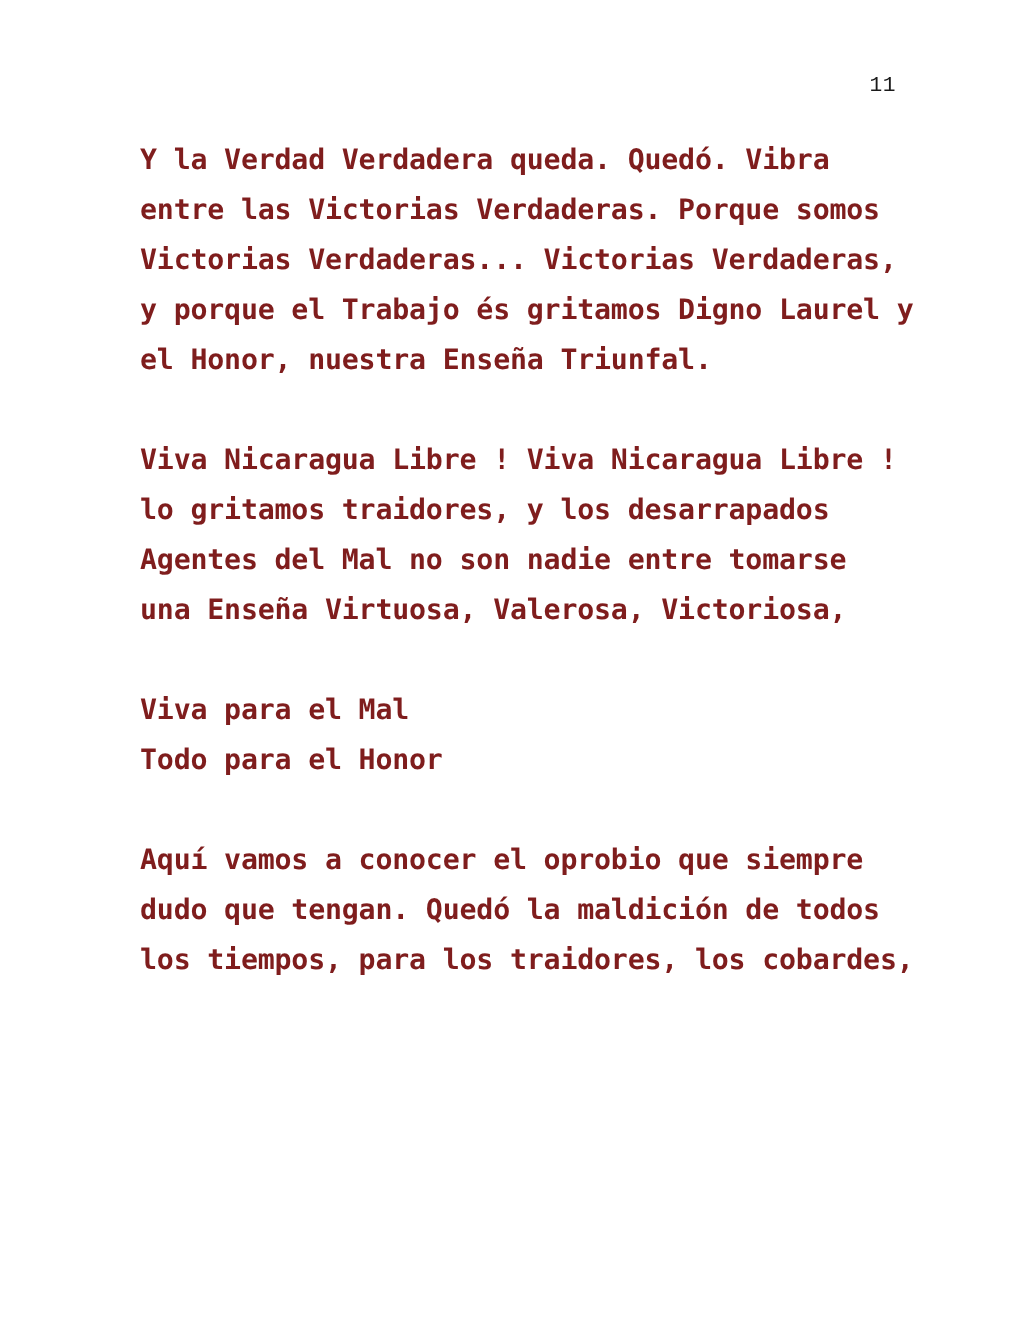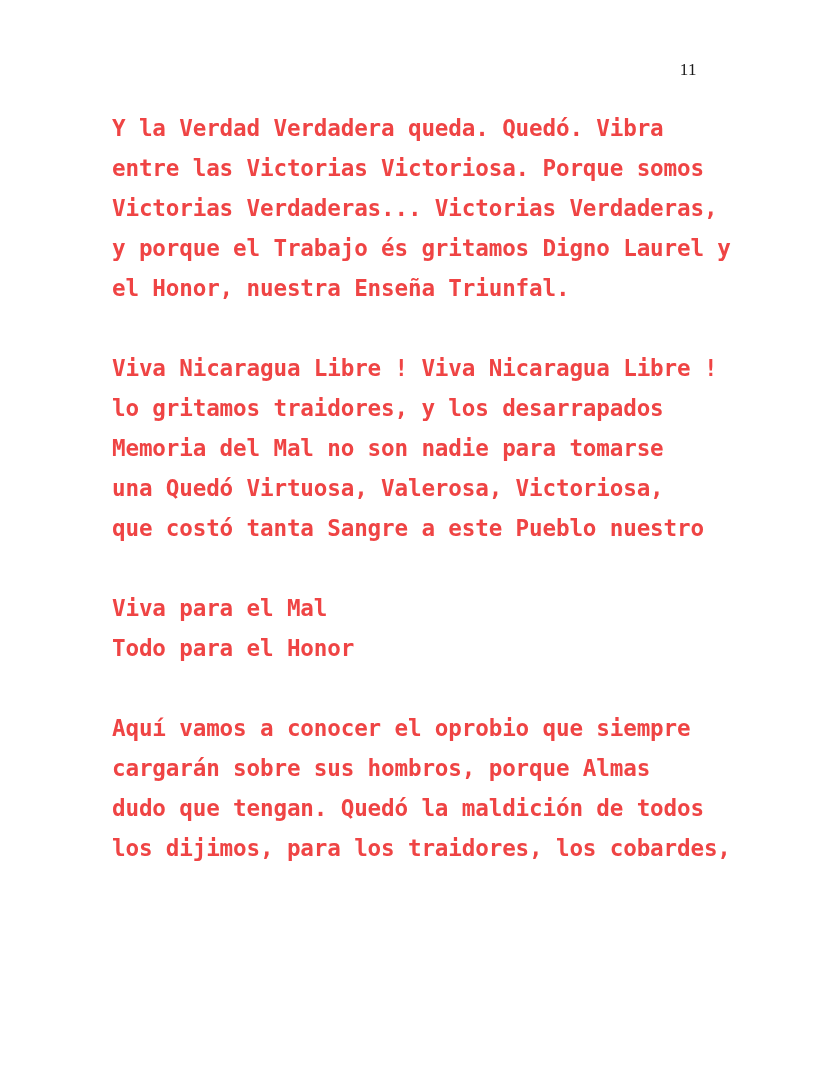--- a/index.html
+++ b/index.html
@@ -19,22 +19,22 @@
   .page {
     position: absolute;
     inset: 0;
     background: #ffffff;
   }
 
   
   .page-number {
     position: absolute;
     top: 60px;
-    right: 128px;
-    font-family: Liberation Serif, serif;
+    right: 108px;
+    font-family: Liberation Mono, monospace;
     font-size: 17px;
     line-height: 20px;
     color: #1a1a1a;
     letter-spacing: 0.5px;
     white-space: pre;
   }
 
   
   .body-block {
     position: absolute;
@@ -42,21 +42,21 @@
     top: 108px;
     width: 600px;
   }
 
   .para {
     margin: 0 0 40px 0;
     font-family: "DejaVu Sans Mono", "Liberation Mono", monospace;
     font-weight: bold;
     font-size: 22.6px;
     line-height: 40px;
-    color: #ef4444;
+    color: #7f1d1d;
     text-align: justify;
     text-justify: inter-word;
     letter-spacing: -0.15px;
     word-spacing: 0px;
     white-space: normal;
   }
   .para:last-child {
     margin-bottom: 4px;
   }
 
@@ -87,40 +87,38 @@
 <body>
 
 <div class="page">
 
   <div class="page-number">11</div>
 
   <div class="body-block">
 
     <p class="para">
       <span class="line">Y la Verdad Verdadera queda. Quedó. Vibra</span>
-      <span class="line">entre las Victorias Victoriosa. Porque somos</span>
+      <span class="line">entre las Victorias Verdaderas. Porque somos</span>
       <span class="line">Victorias Verdaderas... Victorias Verdaderas,</span>
       <span class="line">y porque el Trabajo és gritamos Digno Laurel y</span>
       <span class="line last">el Honor, nuestra Enseña Triunfal.</span>
     </p>
 
     <p class="para">
       <span class="line">Viva Nicaragua Libre ! Viva Nicaragua Libre !</span>
       <span class="line">lo gritamos traidores, y los desarrapados</span>
-      <span class="line">Memoria del Mal no son nadie para tomarse</span>
-      <span class="line">una Quedó Virtuosa, Valerosa, Victoriosa,</span>
-      <span class="line">que costó tanta Sangre a este Pueblo nuestro</span>
+      <span class="line">Agentes del Mal no son nadie entre tomarse</span>
+      <span class="line">una Enseña Virtuosa, Valerosa, Victoriosa,</span>
     </p>
 
     <p class="para flush">
       <span class="line last">Viva para el Mal</span>
       <span class="line last">Todo para el Honor</span>
     </p>
 
     <p class="para">
       <span class="line">Aquí vamos a conocer el oprobio que siempre</span>
-      <span class="line">cargarán sobre sus hombros, porque Almas</span>
       <span class="line">dudo que tengan. Quedó la maldición de todos</span>
-      <span class="line last">los dijimos, para los traidores, los cobardes,</span>
+      <span class="line last">los tiempos, para los traidores, los cobardes,</span>
     </p>
 
   </div>
 </div>
 
 </body></html>

